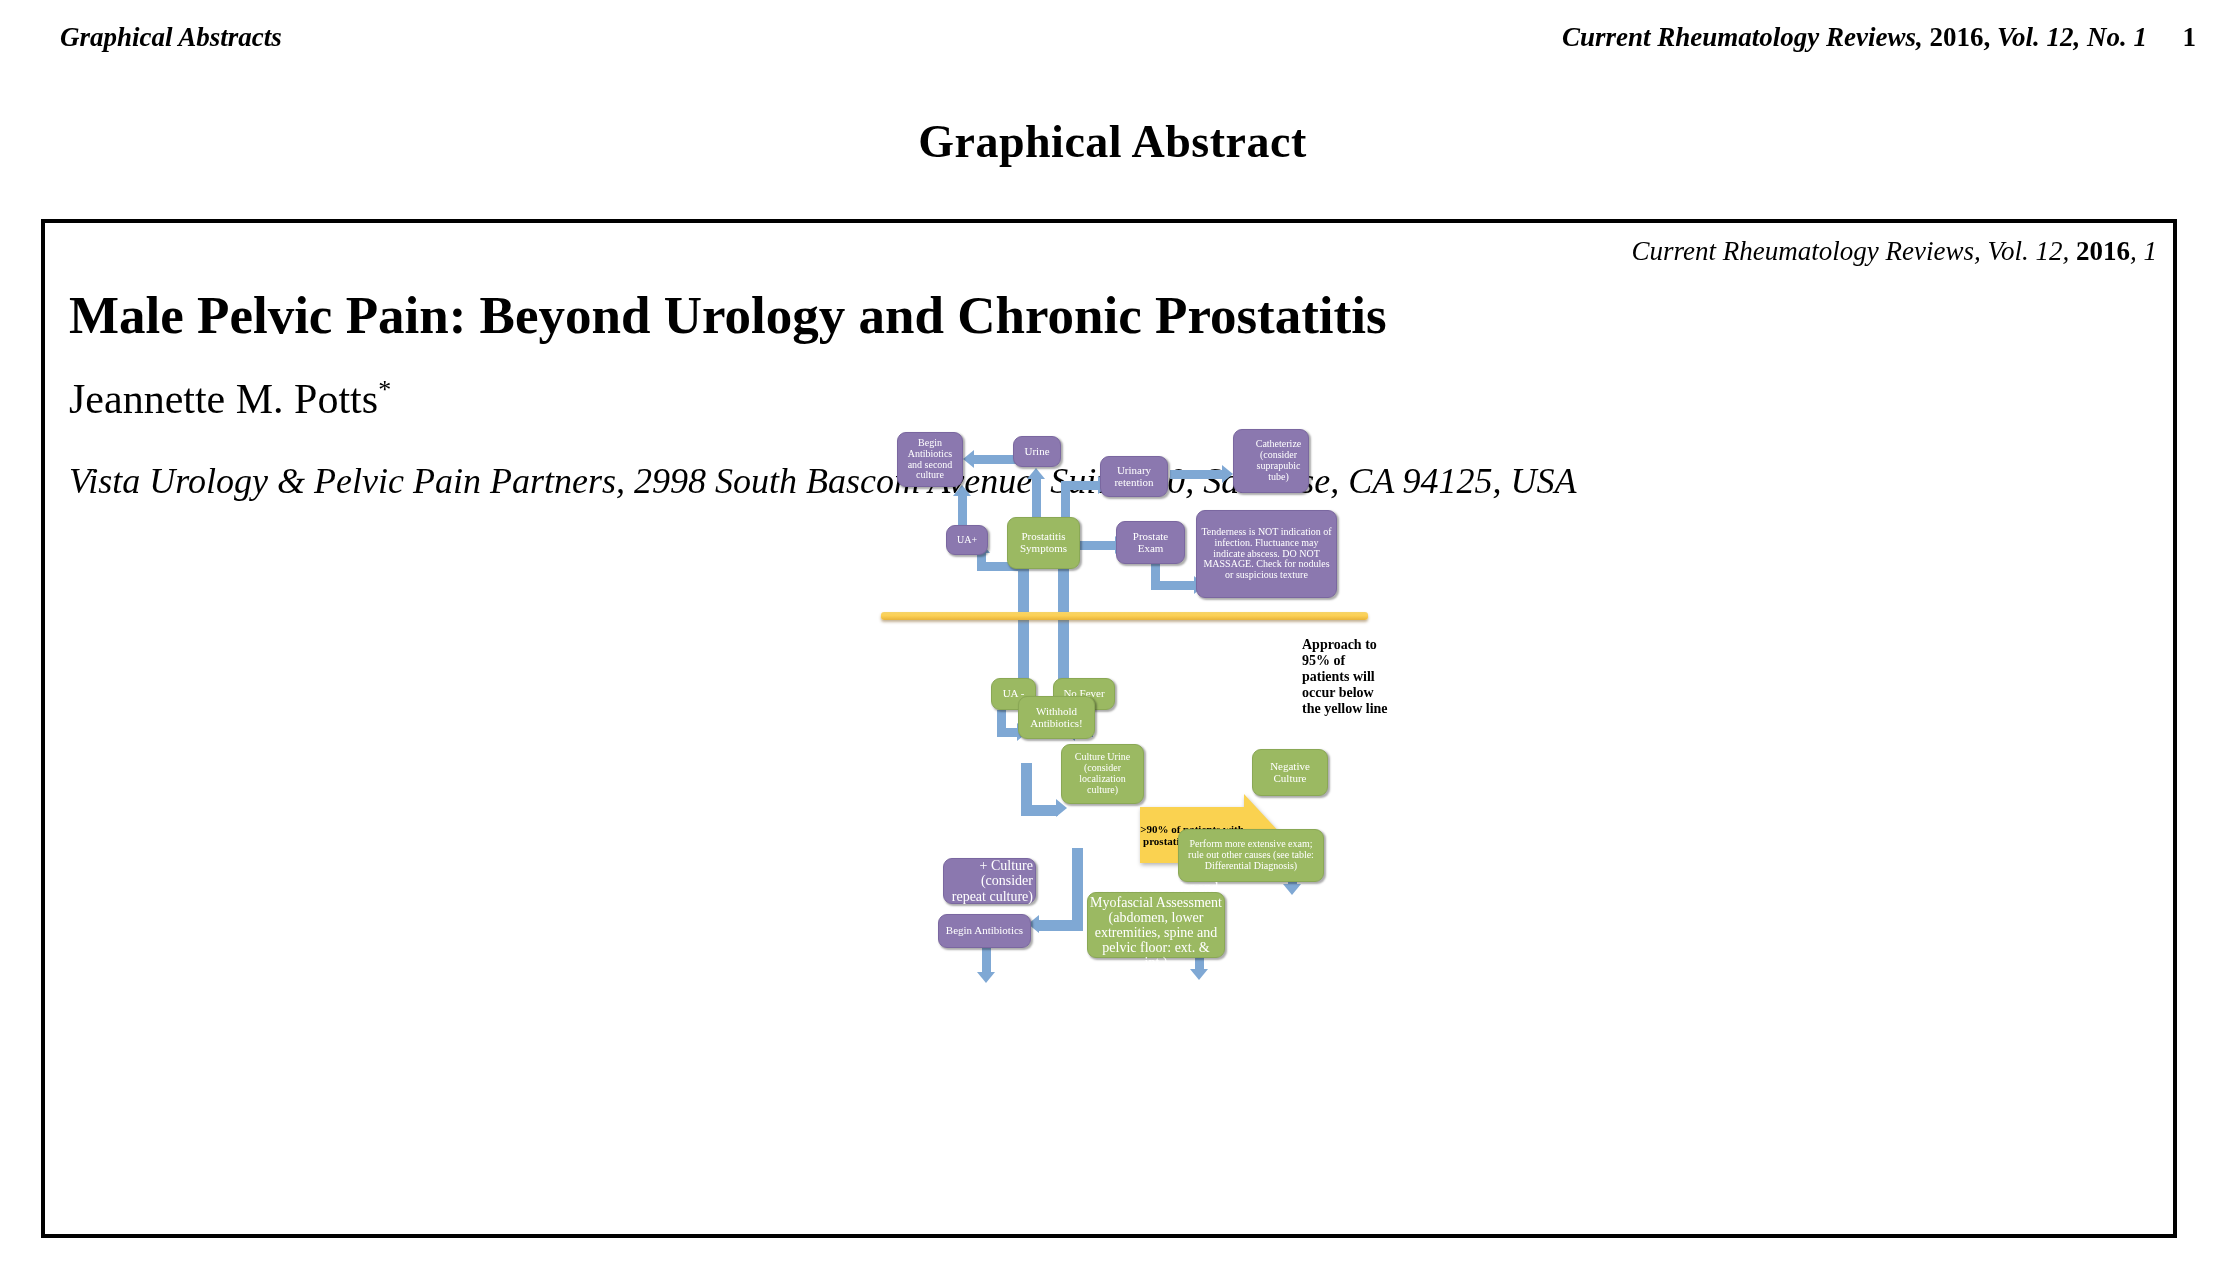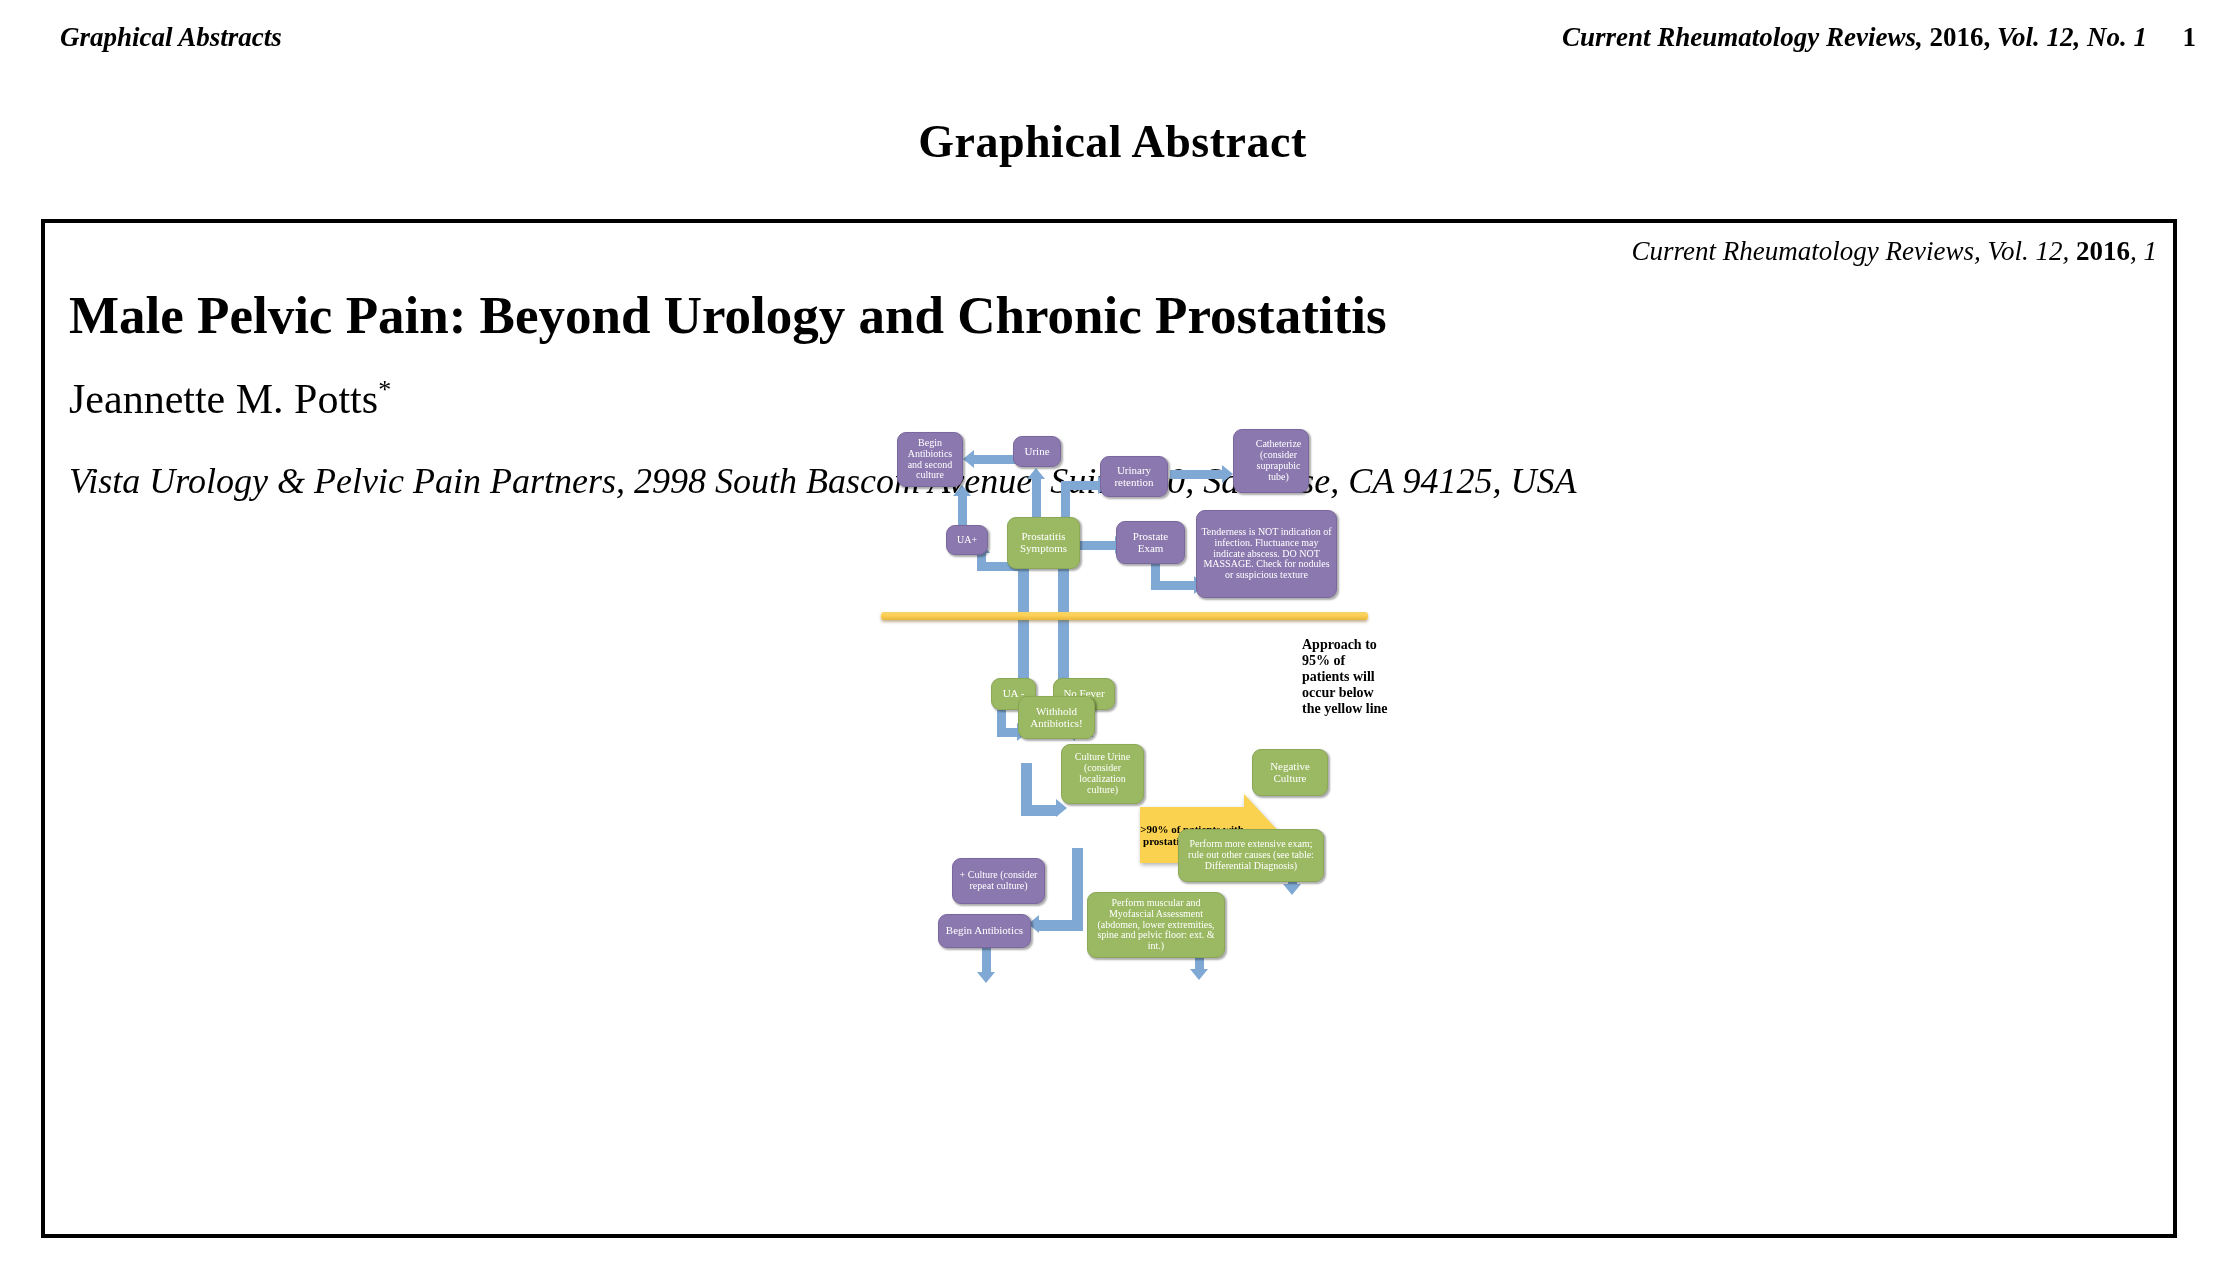--- a/index.html
+++ b/index.html
@@ -228,22 +228,22 @@
     <div class="node green" style="left:188px;top:256px;width:62px;height:32px;font-size:11px;">No Fever</div>
 
     <div class="node green" style="left:153px;top:274px;width:77px;height:43px;font-size:11px;">Withhold Antibiotics!</div>
 
     <div class="node green" style="left:196px;top:322px;width:83px;height:60px;font-size:10px;">Culture Urine (consider localization culture)</div>
 
     <div class="node green" style="left:387px;top:327px;width:76px;height:47px;font-size:11px;">Negative Culture</div>
 
     <div class="node green" style="left:313px;top:407px;width:146px;height:53px;font-size:10px;">Perform more extensive exam; rule out other causes (see table: Differential Diagnosis)</div>
 
-    <div class="node purple" style="left:87px;top:436px;width:93px;height:46px;font-size:10px;">+ Culture (consider repeat culture)</div>
+    <div class="node purple" style="left:78px;top:436px;width:93px;height:46px;font-size:14px;text-align:right;">+ Culture (consider repeat culture)</div>
 
     <div class="node purple" style="left:73px;top:492px;width:93px;height:34px;font-size:11px;">Begin Antibiotics</div>
 
-    <div class="node green" style="left:222px;top:470px;width:138px;height:66px;font-size:10px;">Perform muscular and Myofascial Assessment (abdomen, lower extremities, spine and pelvic floor: ext. &amp; int.)</div>
+    <div class="node green" style="left:222px;top:470px;width:138px;height:66px;font-size:14px;">Perform muscular and Myofascial Assessment (abdomen, lower extremities, spine and pelvic floor: ext. &amp; int.)</div>
 
     <div class="note-text" style="left:437px;top:215px;width:90px;font-size:14px;">Approach to 95% of patients will occur below the yellow line</div>
 
   </div>
 </div>
 
 </body></html>

